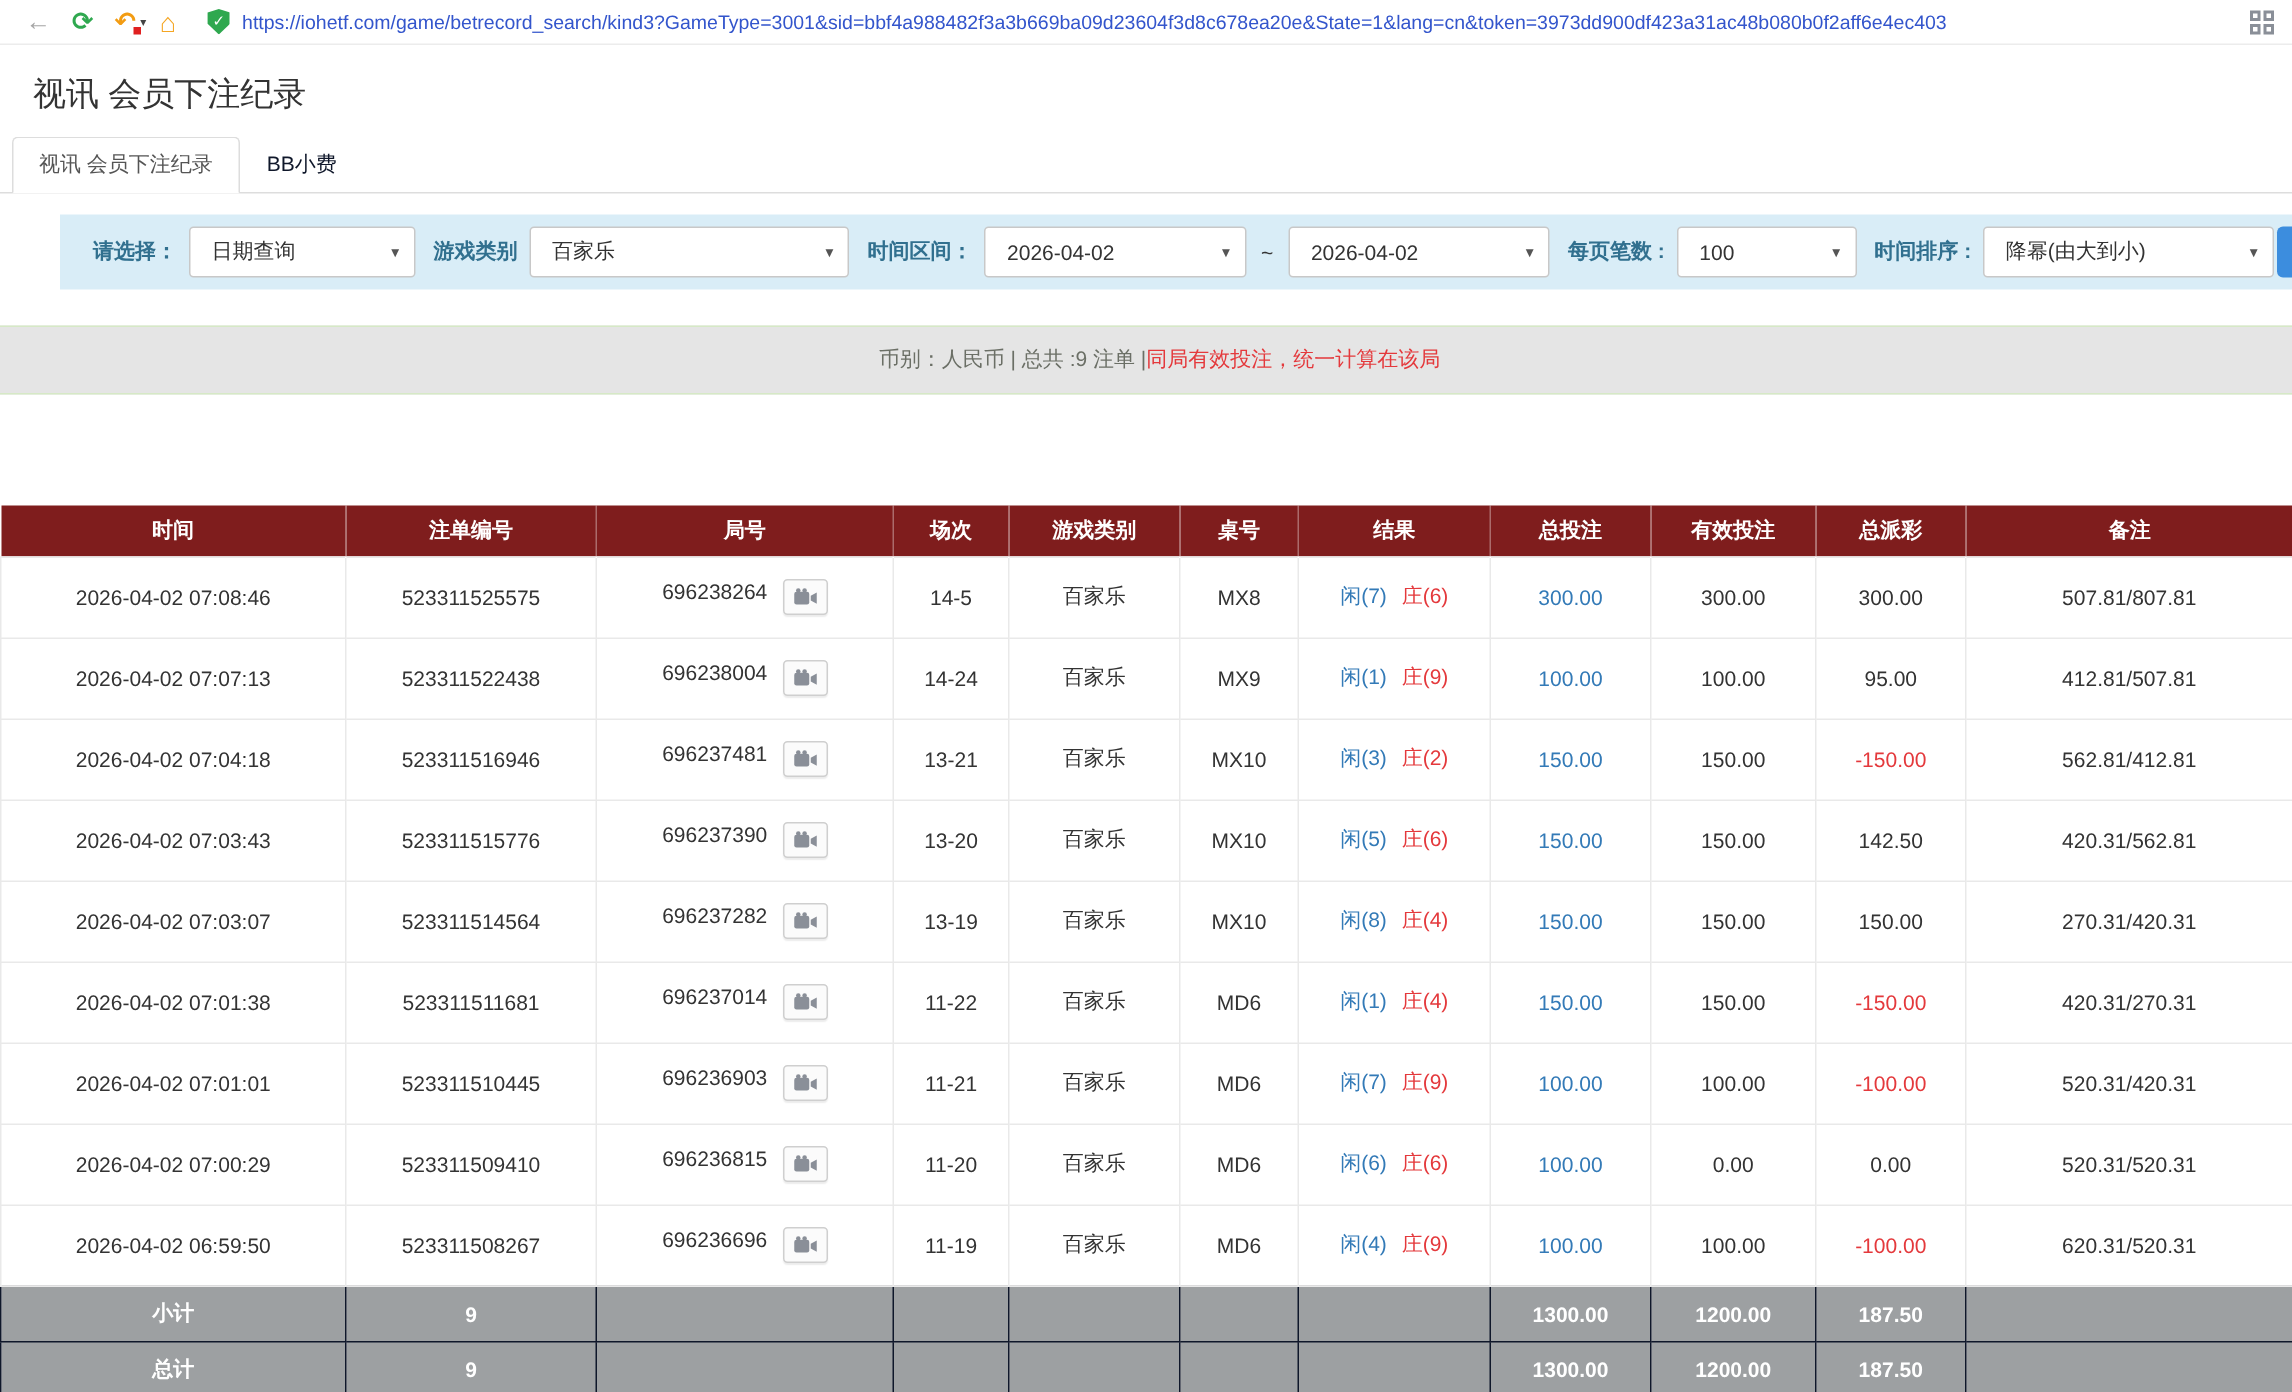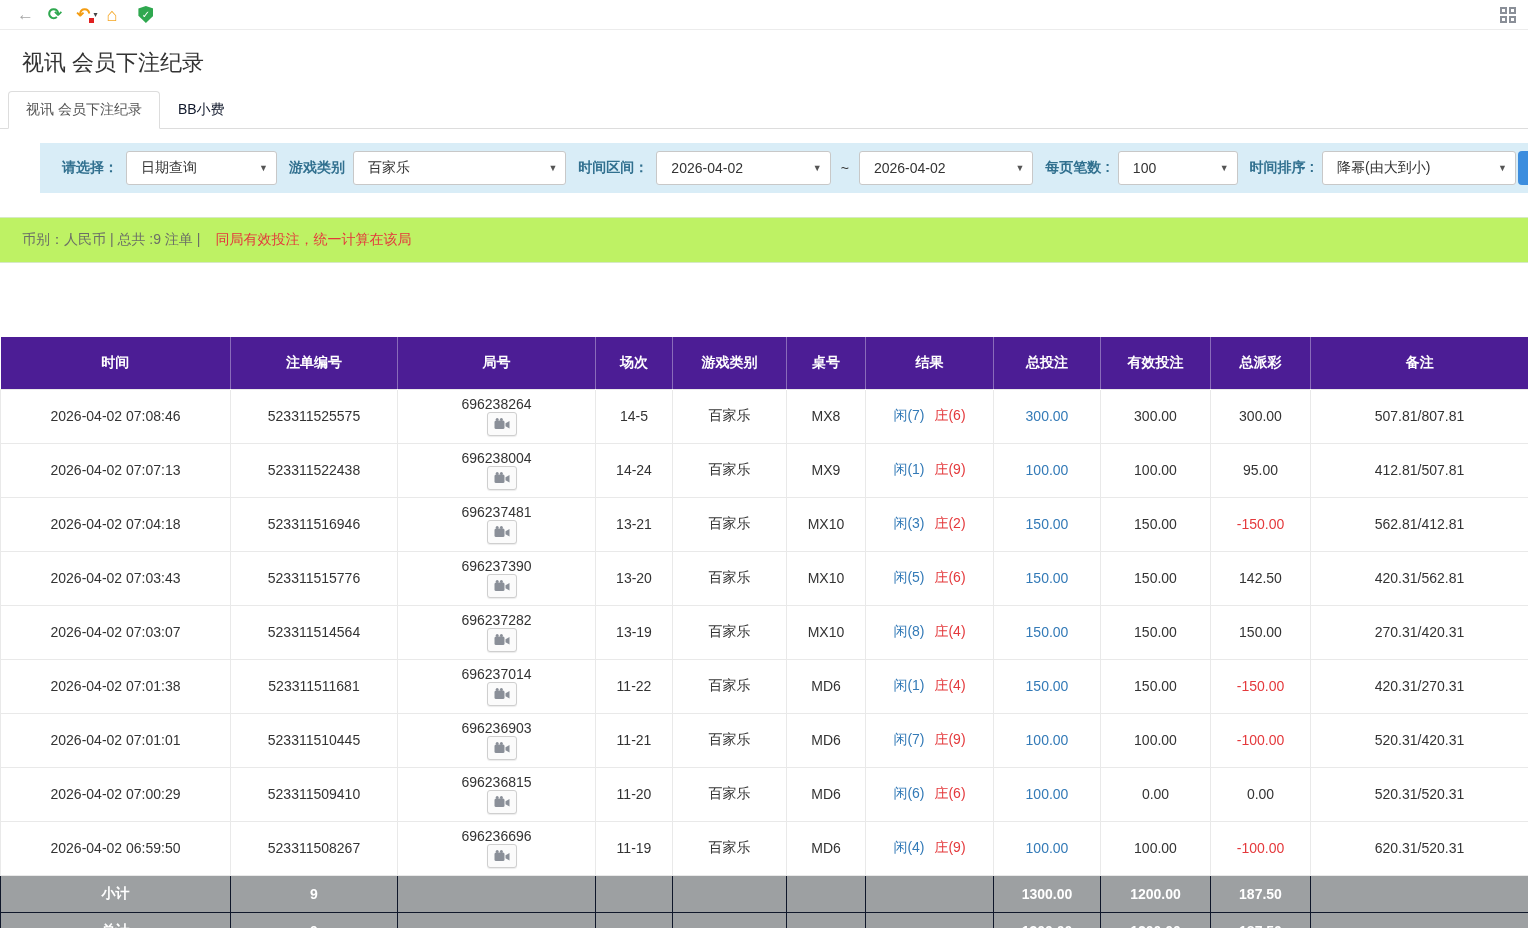--- a/index.html
+++ b/index.html
@@ -37,53 +37,54 @@
     display:flex;align-items:center;padding-left:22px;font-size:14px;white-space:nowrap;overflow:hidden;margin-left:40px;}
   .flabel{font-weight:bold;color:#31708f;margin-right:8px;}
   .fsel{height:34px;background:#fff;border:1px solid #c8c8c8;border-radius:3px;
     display:flex;align-items:center;justify-content:space-between;
     padding:0 8px 0 14px;color:#333;cursor:pointer;margin-right:12px;}
   .fsel .caret{font-size:9px;color:#555;margin-left:10px;}
   .tilde{color:#333;margin:0 10px 0 -2px;}
   .search-sliver{position:absolute;right:0;top:8px;width:10px;height:34px;background:#3c8dde;border-radius:4px 0 0 4px;cursor:pointer;}
 
   
-  .summary-bar{margin-top:24px;height:46px;background:#bef264;border-top:1px solid #d6e9c6;border-bottom:1px solid #d6e9c6;
-    display:flex;align-items:center;justify-content:flex-start;padding:0 4px 0 22px;
-    font-size:14px;white-space:nowrap;overflow:hidden;gap:15px;}
+  .summary-bar{margin-top:24px;height:46px;background:#e5e5e5;border-top:1px solid #d6e9c6;border-bottom:1px solid #d6e9c6;
+    display:flex;align-items:center;justify-content:center;padding:0 4px 0 22px;
+    font-size:14px;white-space:nowrap;overflow:hidden;}
   .summary-left{color:#6b6f66;}
   .summary-right{color:#e4393c;flex:0 0 auto;}
 
   
   table{width:1528px;border-collapse:collapse;table-layout:fixed;margin-top:74px;font-size:14px;color:#333;}
-  thead th{background:#4c1d95;color:#fff;height:52px;font-weight:bold;font-size:14px;
+  thead th{background:#7f1d1d;color:#fff;height:34px;font-weight:bold;font-size:14px;
     border-right:1px solid rgba(255,255,255,.35);}
   thead th:last-child{border-right:none;}
   tbody td{height:54px;text-align:center;background:#fff;border:1px solid #e9e9e9;vertical-align:middle;}
   .blue{color:#337ab7;}
   .red{color:#e4393c;}
   .xian{color:#337ab7;margin-right:6px;margin-top:44px;}
   .zhuang{color:#e4393c;}
-  .round-wrap{display:flex;align-items:center;justify-content:center;flex-direction:column;}
+  .round-wrap{display:flex;align-items:flex-start;justify-content:center;}
   .video-btn{display:inline-flex;align-items:center;justify-content:center;width:30px;height:24px;
     margin-left:10px;background:#fbfbfb;border:1px solid #cfcfcf;border-radius:3px;cursor:pointer;
     box-shadow:0 1px 1px rgba(0,0,0,.08);}
   tr.foot td{background:#9da0a2;color:#fff;height:37px;border:1px solid #0f172a;font-weight:bold;}
 </style>
 </head>
 <body>
 
 <div class="browser-bar">
   <span class="nav-ico ico-back">←</span>
   <span class="nav-ico ico-refresh">⟳</span>
   <span class="nav-ico ico-undo">↶</span>
   <span class="mini-caret">▾</span>
   <span class="nav-ico ico-home">⌂</span>
   <div class="url-bar">
     <span class="shield">✓</span>
+    <span class="url-text">https://iohetf.com/game/betrecord_search/kind3?GameType=3001&amp;sid=bbf4a988482f3a3b669ba09d23604f3d8c678ea20e&amp;State=1&amp;lang=cn&amp;token=3973dd900df423a31ac48b080b0f2aff6e4ec403</span>
   </div>
   <span class="grid-icon">
       <i></i>
       <i></i>
       <i></i>
       <i></i>
     </span>
 </div>
 
 <div class="page-title">视讯 会员下注纪录</div>

